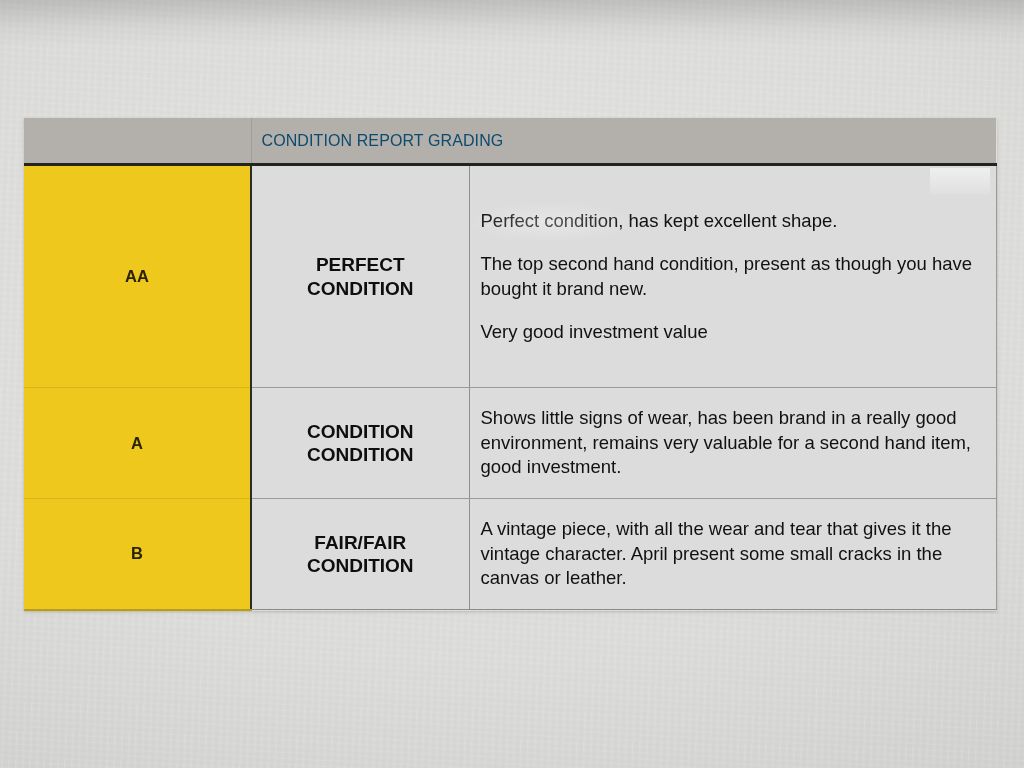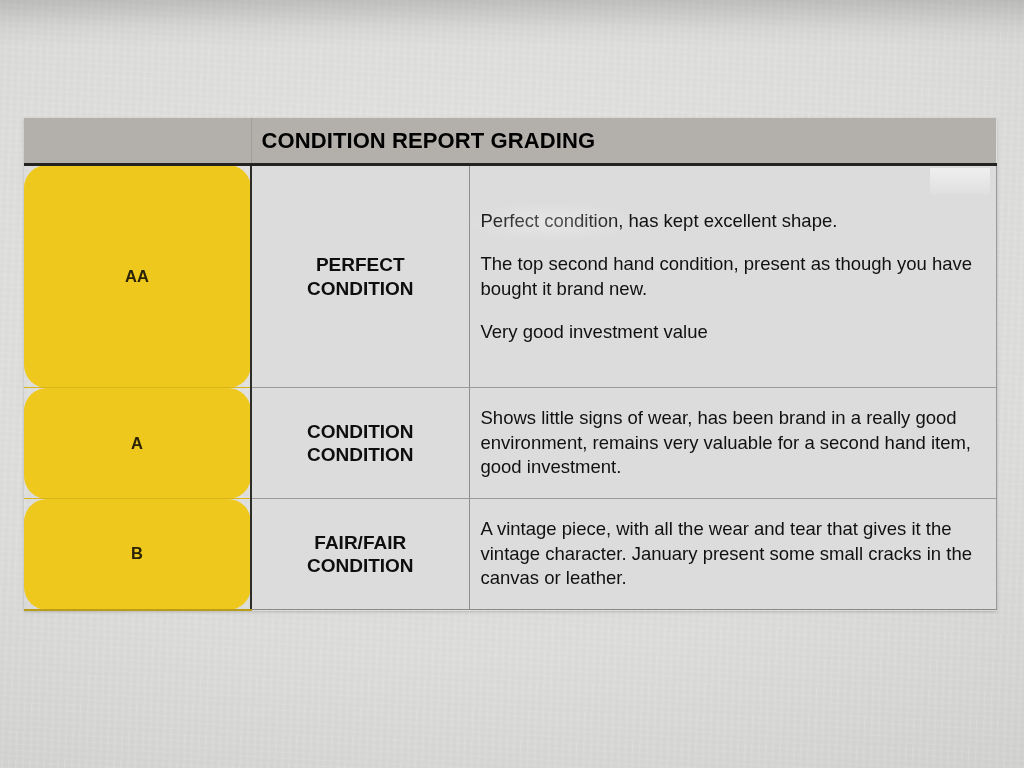--- a/index.html
+++ b/index.html
@@ -65,37 +65,36 @@
     height: 45px;
     border: none;
   }
   .header-spacer {
     border-right: 1px solid #a09d98 !important;
   }
   .header-title-cell {
     padding-left: 10px !important;
   }
   .header-title {
-    font-size: 22px;
-    font-weight: bold;
+    font-size: 16px;
+    font-weight: normal;
     letter-spacing: .1px;
-    color: #000000;
+    color: #0c4a6e;
     white-space: nowrap;
   }
 
   
   .grade-cell {
     background: #efc81e;
     text-align: center;
     font-size: 16.5px;
     font-weight: bold;
     color: #2a2205;
     border-right: 2px solid #2b2b28;
     border-bottom: 1px solid #d8b31a;
-    border-radius: 23px;
   }
   .name-cell {
     background: #dcdcdc;
     text-align: center;
     font-size: 19px;
     font-weight: bold;
     line-height: 1.22;
     color: #0e0e0e;
     border-right: 1px solid #8e8e8e;
     border-bottom: 1px solid #9a9a9a;
@@ -202,20 +201,20 @@
     </tr>
 
 
     <tr class="row-b last-data-row">
       <td class="grade-cell">B</td>
       <td class="name-cell">
         <span>FAIR/FAIR</span><br>
         <span>CONDITION</span>
       </td>
       <td class="desc-cell">
-        <p>A vintage piece, with all the wear and tear that gives it the vintage character. January present some small cracks in the canvas or leather.</p>
+        <p>A vintage piece, with all the wear and tear that gives it the vintage character. April present some small cracks in the canvas or leather.</p>
       </td>
     </tr>
   </tbody>
 </table>
 
 <div id="glare-patch"></div>
 <div id="glare-patch-2"></div>
 
 </body></html>

